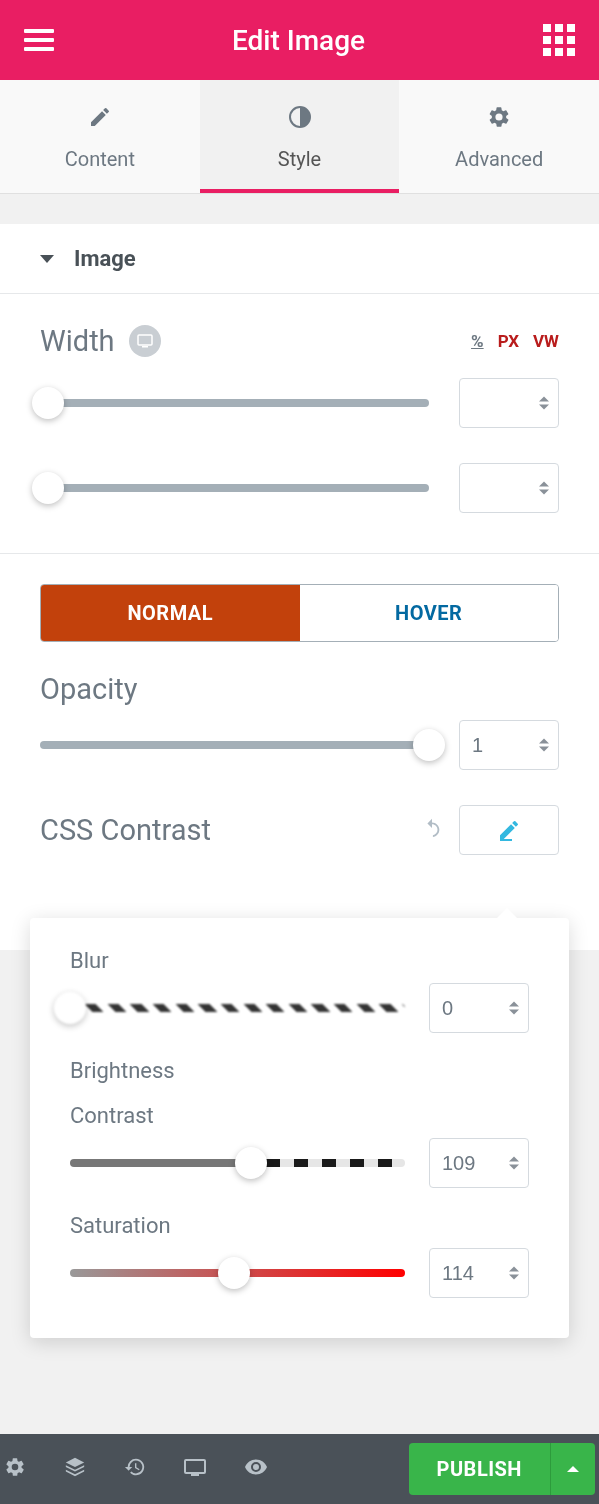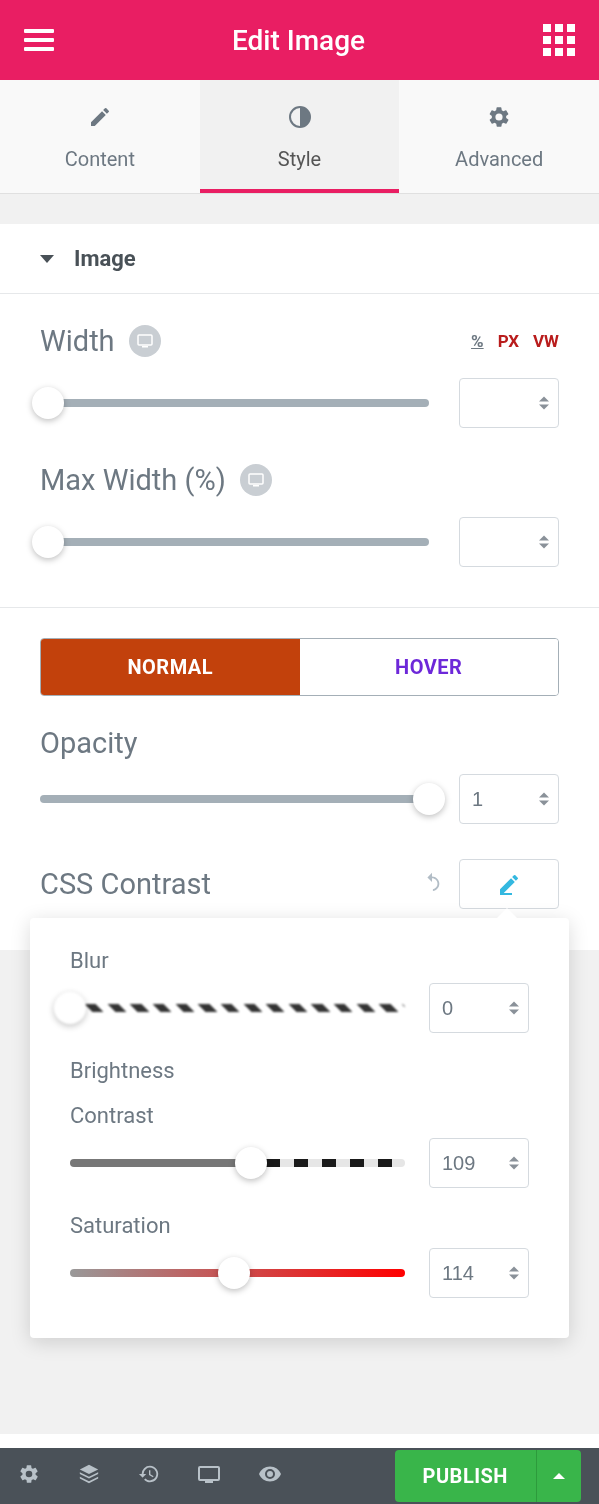--- a/index.html
+++ b/index.html
@@ -166,21 +166,21 @@
 .seg {
   flex: 1;
   padding: 16px 0;
   text-align: center;
   font-size: 20px;
   font-weight: 700;
   cursor: pointer;
   letter-spacing: 0.5px;
 }
 .seg.active { background: #c2410c; color: #fff; }
-.seg:not(.active) { background: #fff; color: #6d28d9; }
+.seg:not(.active) { background: #fff; color: #0369a1; }
 
 .control-row {
   display: flex;
   justify-content: space-between;
   align-items: center;
   margin-top: 30px;
 }
 .edit-btn {
   width: 100px;
   height: 50px;
@@ -224,25 +224,25 @@
   filter: blur(1px);
 }
 .track-brightness { height: 8px; background: linear-gradient(to right, #000, #fff); border-radius: 4px; }
 .track-sat { height: 8px; background: linear-gradient(to right, #999, #ff0000); border-radius: 4px; }
 
 .footer {
   position: absolute;
   bottom: 0;
   left: 0;
   right: 0;
-  height: 56px;
+  height: 70px;
   background: #4a5158;
   display: flex;
   align-items: center;
-  padding: 0 18px;
+  padding: 0 4px;
   gap: 38px;
 }
 .footer-icon { color: #b8c1c8; font-size: 22px; cursor: pointer; }
 .publish-wrap { margin-left: auto; display: flex; }
 .publish-btn {
   background: #39b54a;
   color: #fff;
   padding: 14px 28px;
   font-size: 20px;
   font-weight: 700;
@@ -349,31 +349,20 @@
     </div>
     <div class="num-wrap">
       <input class="num-input" value="" style="">
       <div class="spinner">
           <span class="up"></span>
           <span class="down"></span>
         </div>
     </div>
   </div>
 
-  <div class="row-label">
-    <div class="label-text">
-      <span>Max Width (%)</span>
-      <span class="device-icon">
-        <svg width="16" height="14" viewBox="0 0 16 14" fill="#fff">
-            <rect x="1" y="1" width="14" height="10" rx="1" fill="none" stroke="#fff" stroke-width="1.5"></rect>
-            <rect x="5" y="12" width="6" height="1.5"></rect>
-          </svg>
-      </span>
-    </div>
-  </div>
   <div class="slider-row" style="margin-bottom:0">
     <div class="slider">
       <div class="thumb" style="left: 2%;"></div>
     </div>
     <div class="num-wrap">
       <input class="num-input" value="" style="">
       <div class="spinner">
           <span class="up"></span>
           <span class="down"></span>
         </div>

